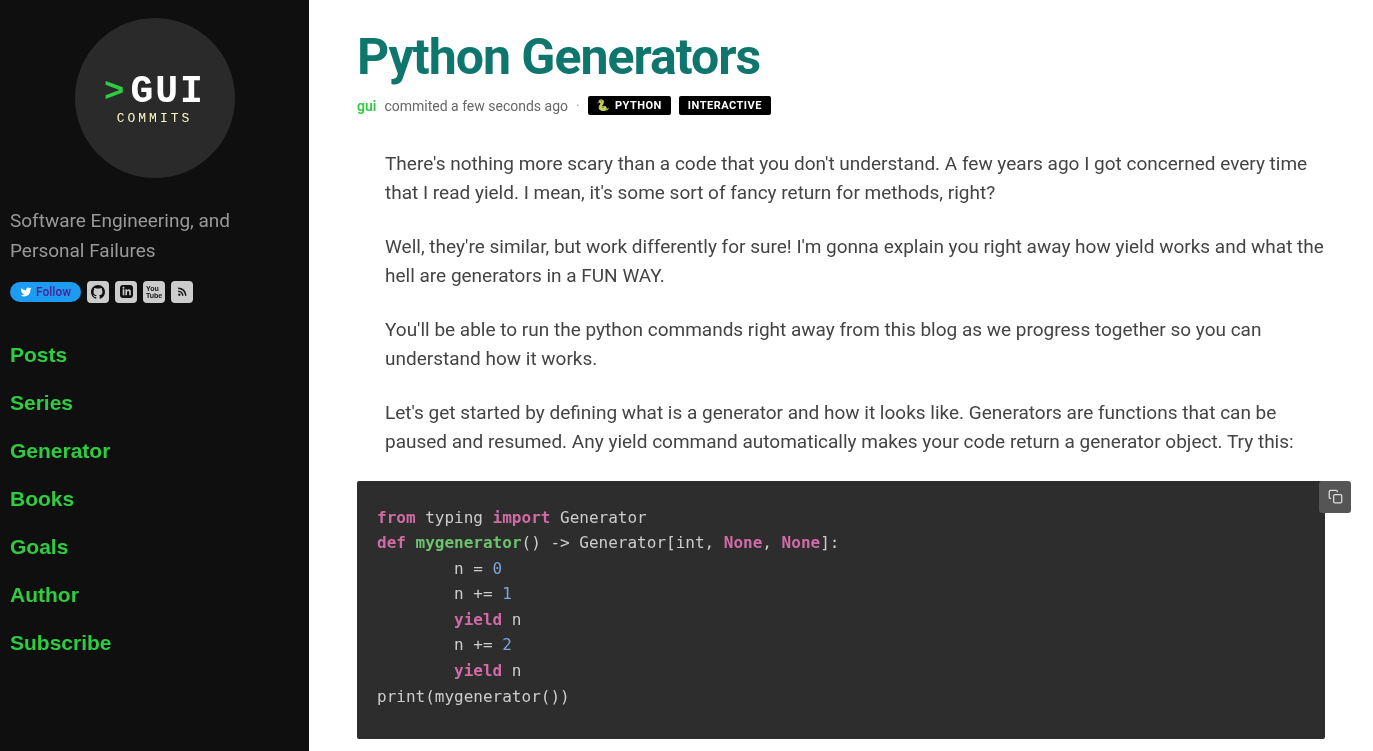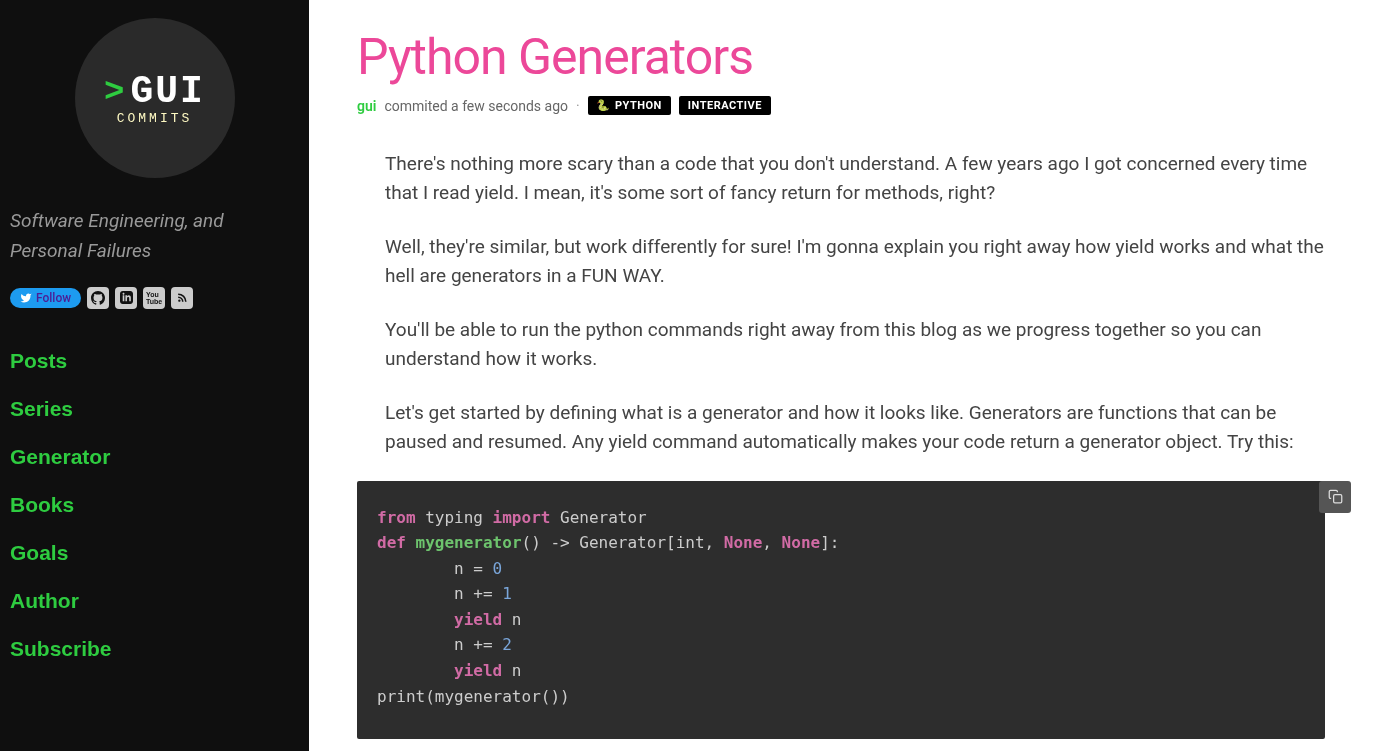--- a/index.html
+++ b/index.html
@@ -50,22 +50,21 @@
       font-size: 13px;
       letter-spacing: 3px;
       font-family: 'Courier New', monospace;
       margin-top: -2px;
     }
     .tagline {
       color: #999;
       font-size: 19px;
       line-height: 1.6;
       padding: 0 2px;
-      margin-bottom: 20px;
-      font-style: italic;
+      margin-bottom: 14px;
     }
     .social-row {
       display: flex;
       align-items: center;
       gap: 6px;
       padding: 0 2px;
       margin-bottom: 28px;
     }
     .twitter-follow {
       background: #1d9bf0;
@@ -100,22 +99,22 @@
       text-decoration: none;
       font-family: Liberation Sans, sans-serif;
     }
     .content {
       flex: 1;
       padding: 28px 48px 48px 48px;
       max-width: 1064px;
     }
     .title {
       font-size: 50px;
-      font-weight: 400;
-      color: #ec4899;
+      font-weight: 700;
+      color: #0f766e;
       margin-bottom: 10px;
       letter-spacing: -1px;
     }
     .meta-row {
       display: flex;
       align-items: center;
       gap: 8px;
       font-size: 14px;
       color: #666;
       margin-bottom: 34px;

